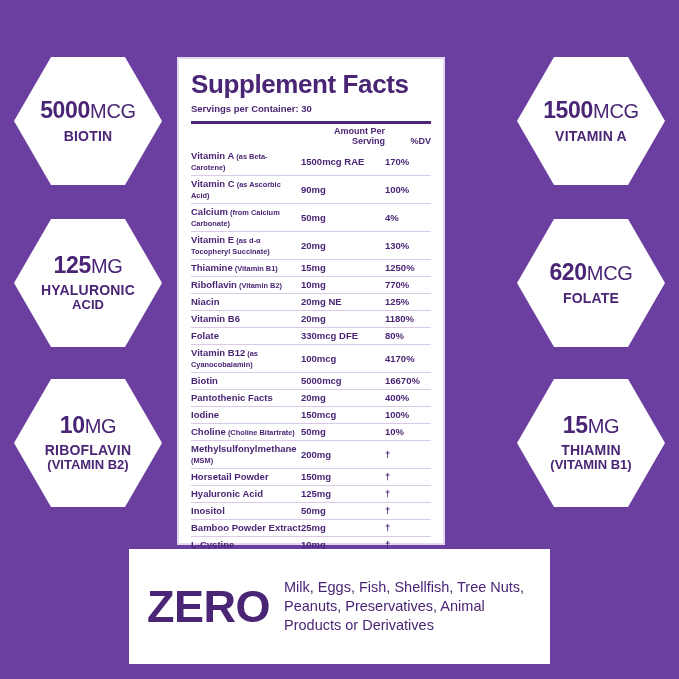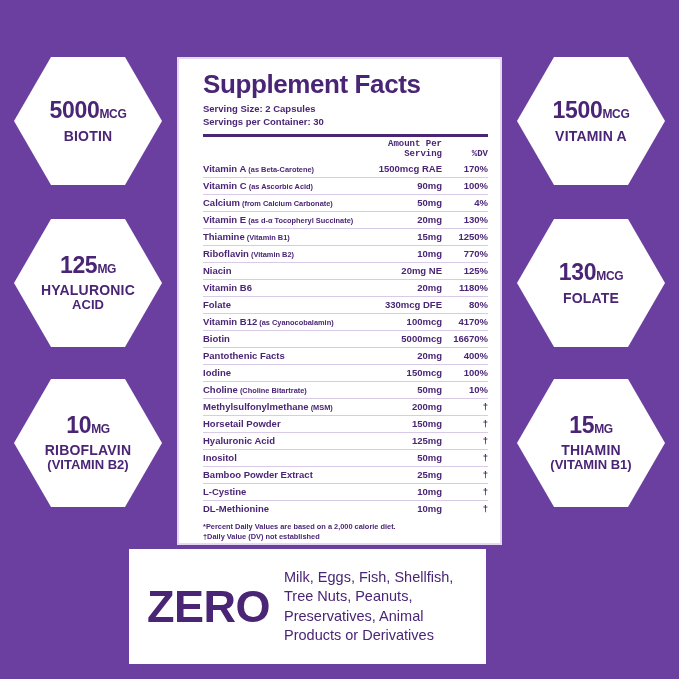--- a/index.html
+++ b/index.html
@@ -31,22 +31,22 @@
     color: #4a2575;
     line-height: 1.05;
   }
   .hex .amount {
     font-size: 23px;
     font-weight: bold;
     letter-spacing: -0.3px;
     white-space: nowrap;
   }
   .hex .amount .unit {
-    font-size: 12px;
-    font-weight: bold;
+    font-size: 20px;
+    font-weight: normal;
   }
   .hex .nutrient {
     margin-top: 5px;
     font-size: 14px;
     font-weight: bold;
     letter-spacing: 0.2px;
     line-height: 1.15;
     padding: 0 6px;
   }
   .hex .sub {
@@ -60,25 +60,25 @@
   #hex-riboflavin  { left: 14px;  top: 379px; }
   #hex-vitamina    { left: 517px; top: 57px; }
   #hex-folate      { left: 517px; top: 219px; }
   #hex-thiamin     { left: 517px; top: 379px; }
 
   
   #facts {
     position: absolute;
     left: 177px;
     top: 57px;
-    width: 325px;
+    width: 268px;
     height: 488px;
     background: #ffffff;
     border: 2px solid #e4d9ef;
-    padding: 10px 12px 8px 24px;
+    padding: 10px 12px 8px 12px;
   }
   #facts-title {
     font-size: 26px;
     font-weight: bold;
     color: #4a2575;
     letter-spacing: -0.4px;
     margin-bottom: 3px;
   }
   .serving-line {
     font-size: 9.5px;
@@ -94,52 +94,51 @@
     width: 100%;
     border-collapse: collapse;
     color: #4a2575;
   }
   table.facts th {
     font-size: 9px;
     font-weight: bold;
     text-align: right;
     padding: 2px 0 2px 0;
     vertical-align: bottom;
-    font-family: Liberation Mono, monospace;
   }
   table.facts th.blank { text-align: left; }
   table.facts td {
     font-size: 9.5px;
     font-weight: bold;
     padding: 2.5px 0;
     border-top: 1px solid #d9cbe8;
     vertical-align: middle;
   }
   table.facts tr:first-child td { border-top: none; }
   td.name { text-align: left; }
   td.name .paren {
     font-size: 7.4px;
     font-weight: bold;
   }
-  td.amt { text-align: right; width: 84px; padding-right: 6px; }
-  td.dv  { text-align: right; width: 46px; }
+  td.amt { text-align: left; width: 84px; padding-right: 6px; }
+  td.dv  { text-align: left; width: 46px; }
   .footnote {
     font-size: 7.4px;
     font-weight: bold;
     color: #4a2575;
     line-height: 1.45;
     margin-top: 5px;
   }
 
   
   #zero-band {
     position: absolute;
     left: 129px;
     top: 549px;
-    width: 357px;
+    width: 421px;
     height: 115px;
     background: #ffffff;
     display: flex;
     align-items: center;
     padding: 0 18px;
   }
   #zero-word {
     font-size: 45px;
     font-weight: bold;
     color: #4a2575;
@@ -173,33 +172,32 @@
     <div class="nutrient">RIBOFLAVIN</div>
     <div class="sub">(VITAMIN B2)</div>
   </div>
 
   <div class="hex" id="hex-vitamina">
     <div class="amount"><span>1500</span><span class="unit">MCG</span></div>
     <div class="nutrient">VITAMIN A</div>
   </div>
 
   <div class="hex" id="hex-folate">
-    <div class="amount"><span>130</span><span class="unit">MCG</span></div>
+    <div class="amount"><span>620</span><span class="unit">MCG</span></div>
     <div class="nutrient">FOLATE</div>
   </div>
 
   <div class="hex" id="hex-thiamin">
     <div class="amount"><span>15</span><span class="unit">MG</span></div>
     <div class="nutrient">THIAMIN</div>
     <div class="sub">(VITAMIN B1)</div>
   </div>
 
   <div id="facts">
     <div id="facts-title">Supplement Facts</div>
-    <div class="serving-line">Serving Size: 2 Capsules</div>
     <div class="serving-line">Servings per Container: 30</div>
     <div class="rule-thick"></div>
 
     <table class="facts">
       <thead>
         <tr>
           <th class="blank"></th>
           <th>Amount Per Serving</th>
           <th>%DV</th>
         </tr>

